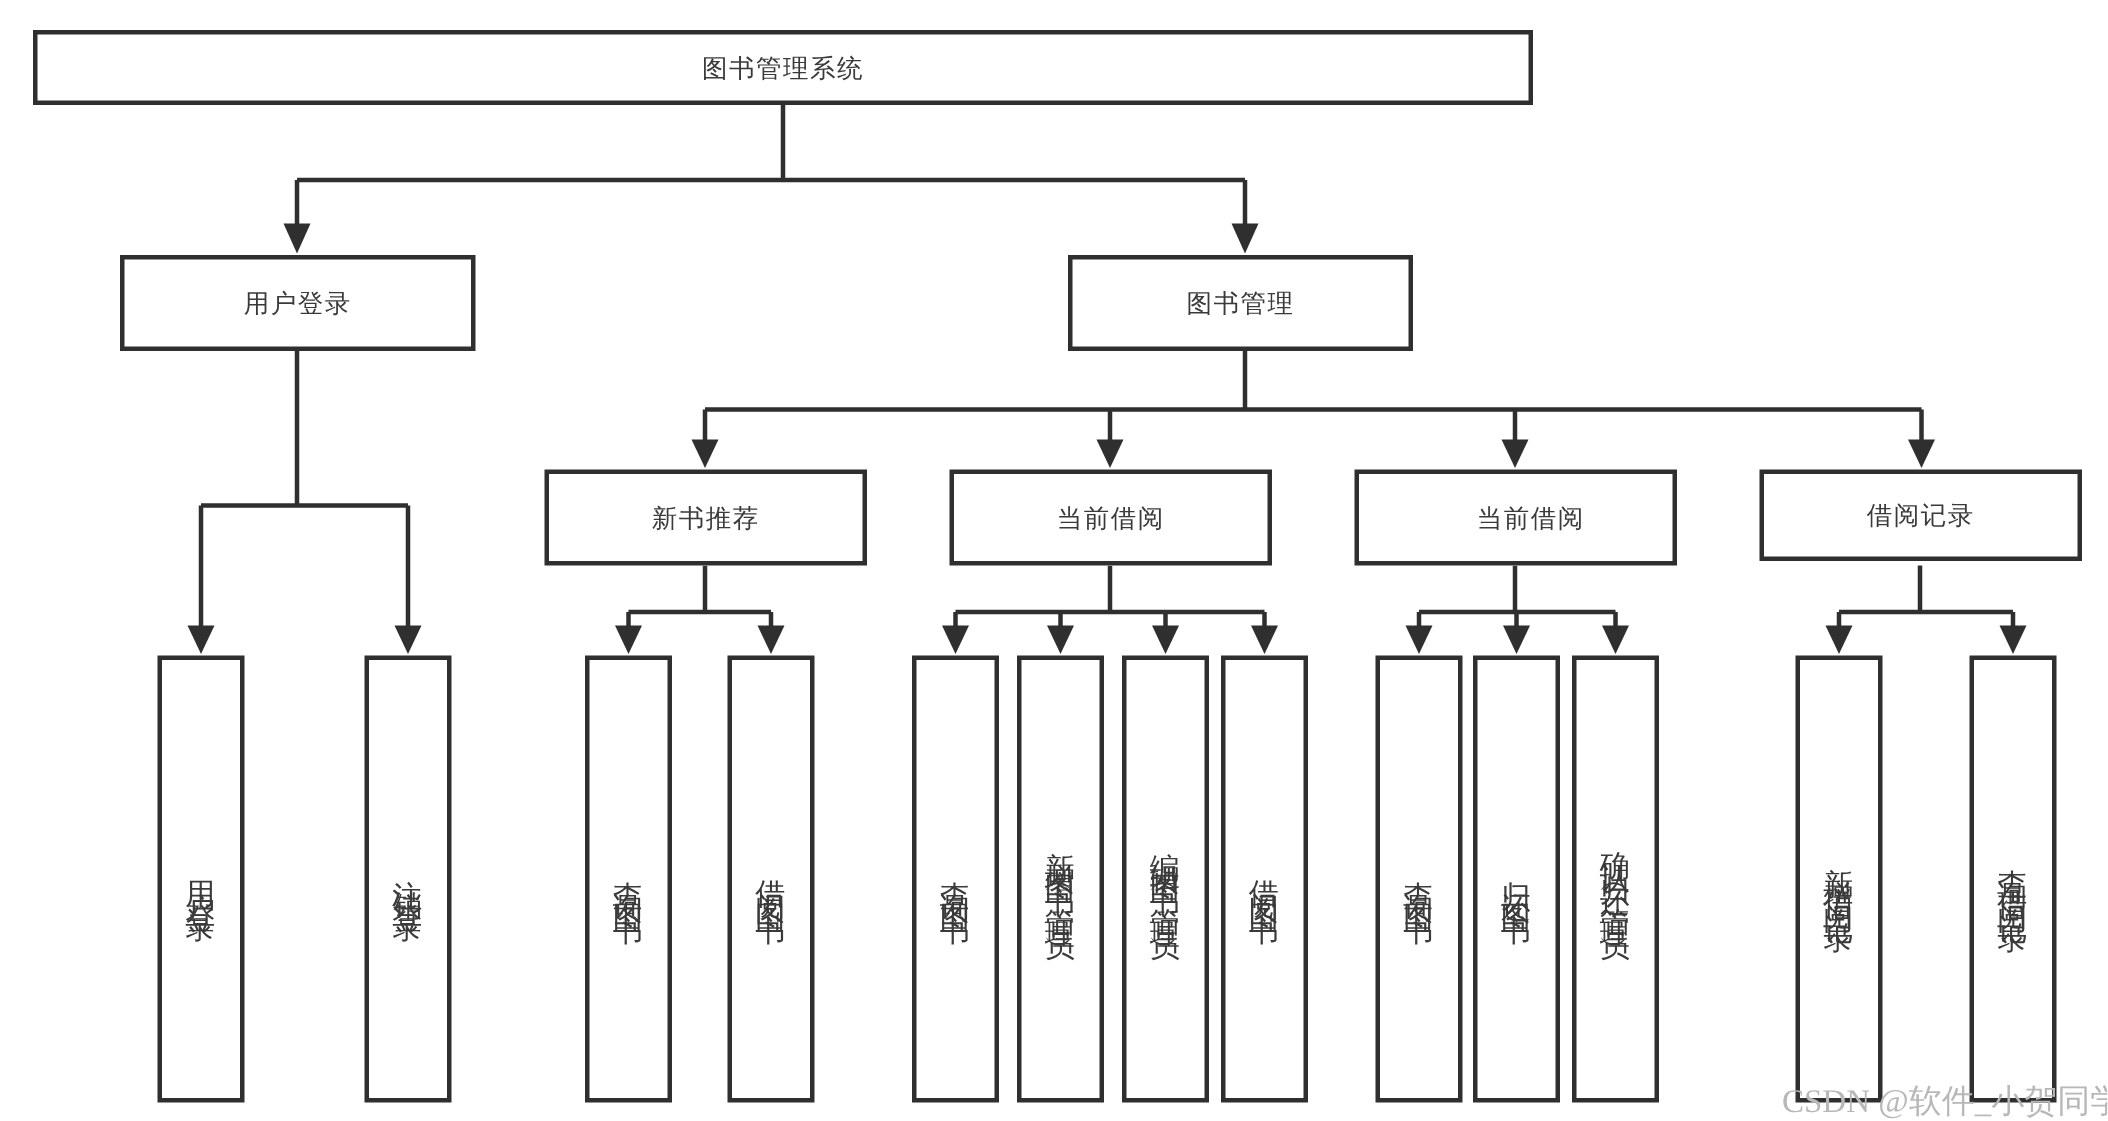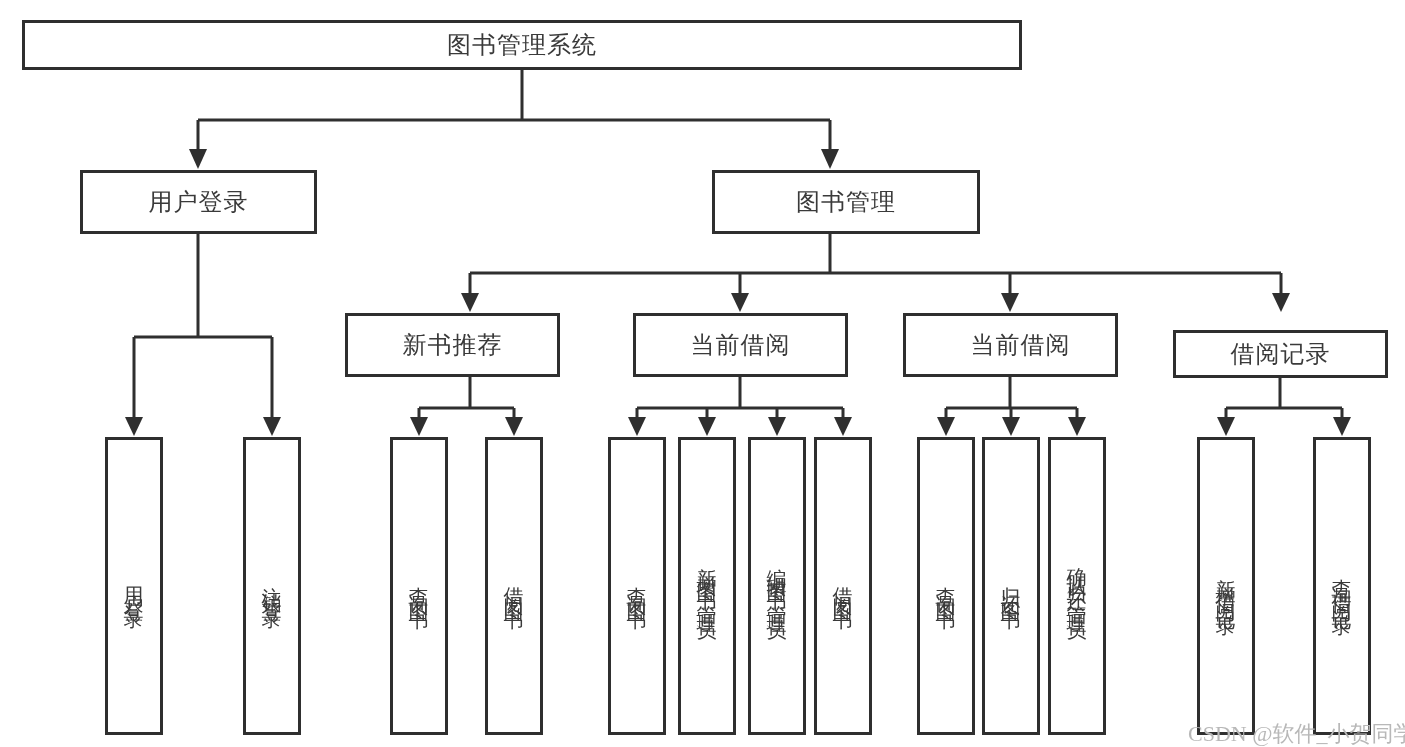--- a/index.html
+++ b/index.html
@@ -23,21 +23,21 @@
   #connectors polygon{fill:var(--line);stroke:none;}
   .node{
     position:absolute;
     box-sizing:border-box;
     background:var(--box-fill);
     border:3px solid var(--box-border);
     color:var(--text);
     display:flex;align-items:center;justify-content:center;
     text-align:center;
   }
-  .node.h{font-size:24px;letter-spacing:1px;}
+  .node.h{font-size:17px;letter-spacing:1px;}
   .node.v{
     font-size:20px;
     writing-mode:vertical-rl;
     letter-spacing:0.38em;
     line-height:1;
     padding:6px 0;
   }
   .watermark{
     position:absolute;
     color:var(--watermark);
@@ -101,34 +101,34 @@
     </g>
   </svg>
 
   <div class="node h" style="left:22px;top:20px;width:1000px;height:50px;">
     <span>图书管理系统</span>
   </div>
 
   <div class="node h" style="left:80px;top:170px;width:237px;height:64px;">
     <span>用户登录</span>
   </div>
-  <div class="node h" style="left:712px;top:170px;width:268px;height:64px;">
+  <div class="node h" style="left:712px;top:170px;width:230px;height:64px;">
     <span>图书管理</span>
   </div>
 
-  <div class="node h" style="left:345px;top:313px;width:215px;height:64px;">
+  <div class="node h" style="left:363px;top:313px;width:215px;height:64px;">
     <span>新书推荐</span>
   </div>
   <div class="node h" style="left:633px;top:313px;width:215px;height:64px;">
     <span>当前借阅</span>
   </div>
   <div class="node h" style="left:903px;top:313px;width:215px;height:64px;padding-left:20px;">
     <span>当前借阅</span>
   </div>
-  <div class="node h" style="left:1173px;top:330px;width:215px;height:48px;">
+  <div class="node h" style="left:1173px;top:313px;width:215px;height:61px;">
     <span>借阅记录</span>
   </div>
 
   <div class="node v" style="left:105px;top:437px;width:58px;height:298px;">
     <span>用户登录</span>
   </div>
   <div class="node v" style="left:243px;top:437px;width:58px;height:298px;">
     <span>注销登录</span>
   </div>
 

